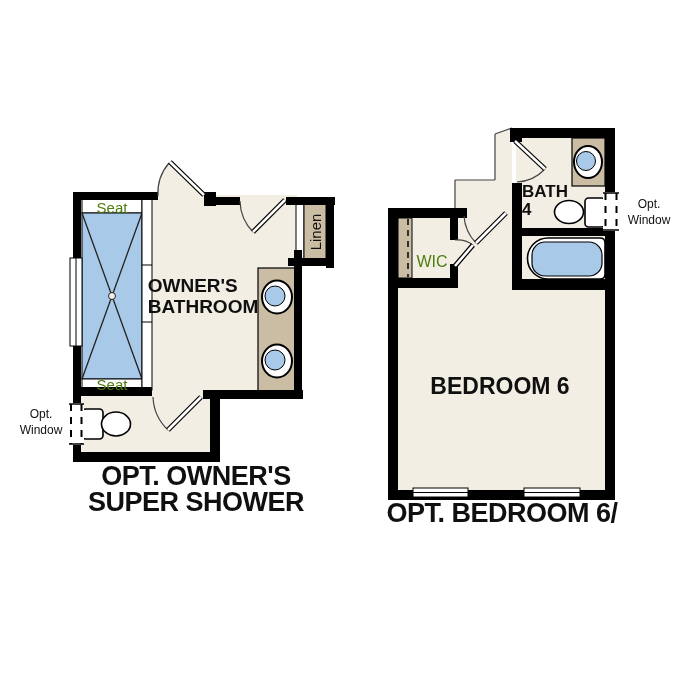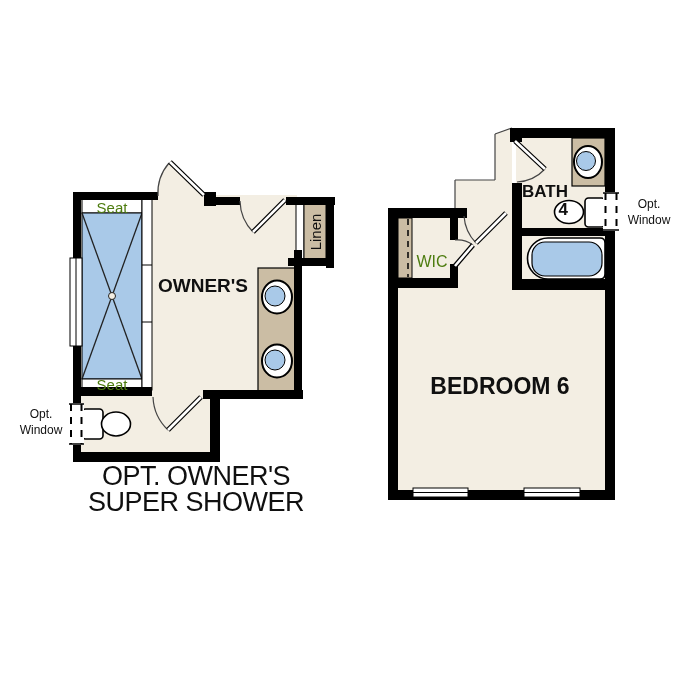--- a/index.html
+++ b/index.html
@@ -4,23 +4,23 @@
 <style>
   html,body{margin:0;padding:0;background:#ffffff;}
   .canvas{position:relative;width:687px;height:687px;background:#ffffff;overflow:hidden;
           font-family:"Liberation Sans",sans-serif;color:#101010;}
   .canvas svg{position:absolute;left:0;top:0;}
   .lbl{position:absolute;transform:translateX(-50%);font-size:15px;white-space:nowrap;color:#4d7c0f;}
   .lbl-sm{position:absolute;transform:translateX(-50%);font-size:12px;line-height:16px;
           text-align:center;white-space:nowrap;}
   .lbl-rot{position:absolute;left:315px;top:232px;transform:translate(-50%,-50%) rotate(-90deg);
            font-size:15px;white-space:nowrap;}
-  .room-lbl{position:absolute;transform:translateX(-50%);font-weight:bold;text-align:right;
+  .room-lbl{position:absolute;transform:translateX(-50%);font-weight:bold;text-align:left;
             white-space:nowrap;}
-  .caption{position:absolute;transform:translateX(-50%);font-weight:normal;font-size:27px;
+  .caption{position:absolute;transform:translateX(-50%);font-weight:bold;font-size:27px;
            line-height:26px;text-align:center;white-space:nowrap;letter-spacing:-0.5px;}
 </style>
 </head>
 <body>
 
 <div class="canvas">
 
 <svg width="687" height="687" viewBox="0 0 687 687">
 
   <g>
@@ -184,20 +184,21 @@
       <line x1="455" y1="266" x2="473" y2="245" stroke="#fff" stroke-width="2.6"></line>
     </g>
   </g>
 </svg>
 
 <div class="lbl" style="left:112px;top:199px;">Seat</div>
 <div class="lbl" style="left:112px;top:376px;">Seat</div>
 
 <div class="room-lbl" style="left:203px;top:275px;font-size:19px;line-height:21px;">
   <div>OWNER'S</div>
+  <div>BATHROOM</div>
 </div>
 
 <div class="lbl-rot">Linen</div>
 
 <div class="lbl-sm" style="left:41px;top:406px;">
   <div>Opt.</div>
   <div>Window</div>
 </div>
 
 <div class="caption" style="left:196px;top:463px;">
@@ -213,15 +214,16 @@
 </div>
 
 <div class="lbl-sm" style="left:649px;top:196px;">
   <div>Opt.</div>
   <div>Window</div>
 </div>
 
 <div class="room-lbl" style="left:500px;top:373px;font-size:23px;">BEDROOM 6</div>
 
 <div class="caption" style="left:502px;top:500px;">
+  <div>OPT. BEDROOM 6/</div>
 </div>
 
 </div>
 
 </body></html>

